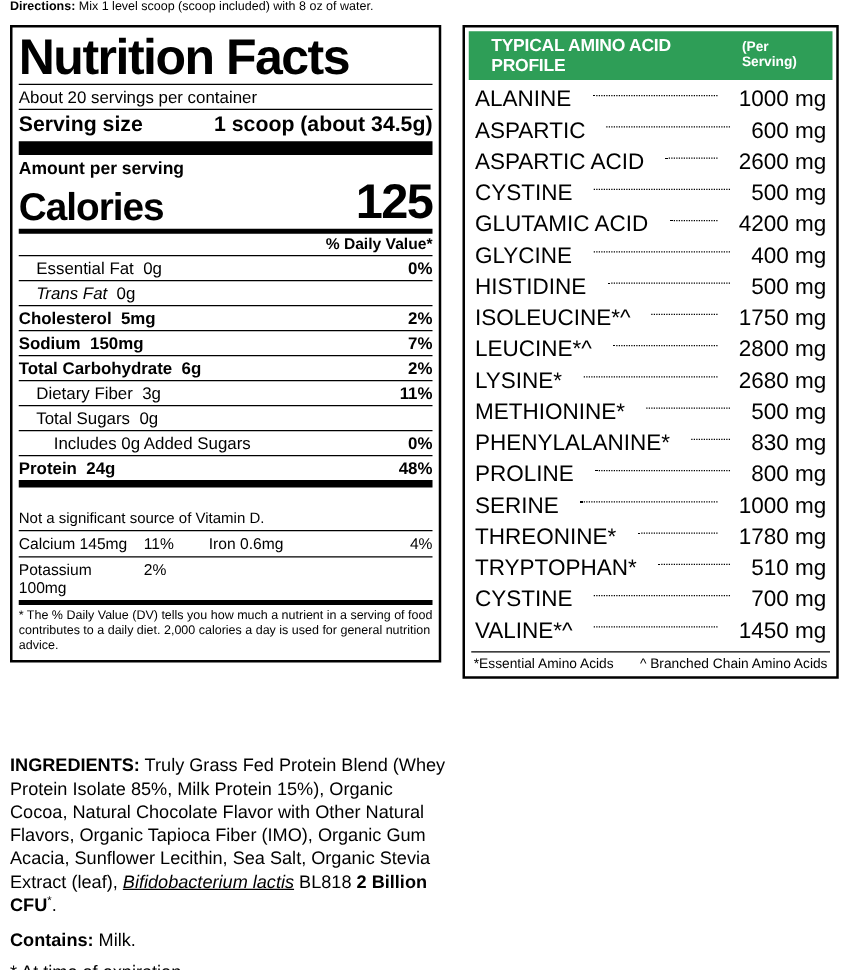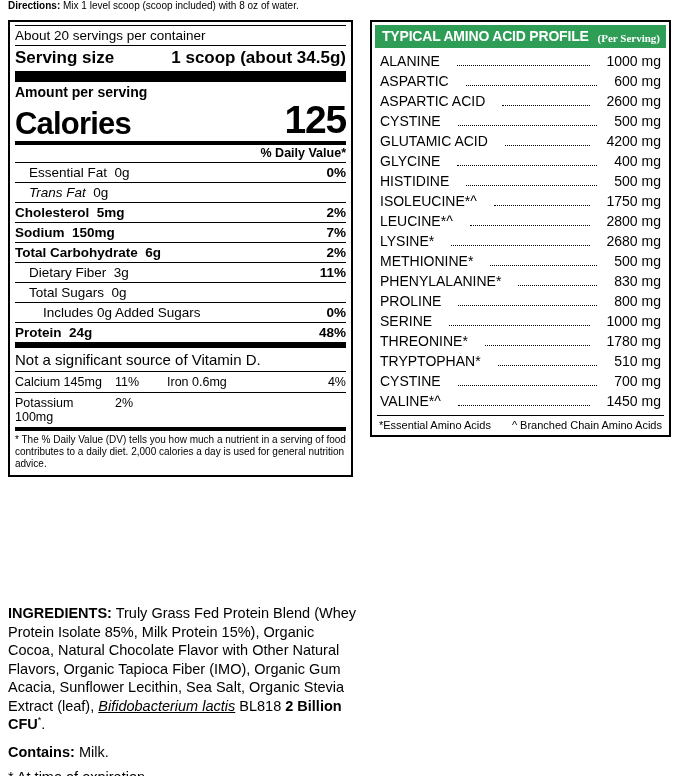--- a/index.html
+++ b/index.html
@@ -75,22 +75,22 @@
     border-top: 1px solid #000;
   }
   .nf-row .nm { }
   .nf-row .dv { font-weight: bold; }
   .bold { font-weight: bold; }
   .ind1 { padding-left: 14px; }
   .ind2 { padding-left: 28px; }
   .ital { font-style: italic; }
 
   .nf-note {
-    font-size: 15px;
-    padding: 3px 0 3px 0;
+    font-size: 12px;
+    padding: 17px 0 3px 0;
     border-top: 6px solid #000;
   }
   .vit-row {
     display: flex; font-size: 12.5px;
     padding: 3px 0 3px 0;
     border-top: 1px solid #000;
   }
   .vit-row .c1 { width: 100px; }
   .vit-row .c2 { width: 52px; }
   .vit-row .c3 { flex: 1; }
@@ -108,31 +108,31 @@
     left: 370px; top: 20px;
     width: 301px;
     border: 2px solid #000;
     background: #fff;
     padding: 0;
   }
   .aa-header {
     background: #2e9e57;
     color: #fff;
     display: flex;
-    align-items: flex-end;
+    align-items: center;
     justify-content: space-between;
-    padding: 3px 6px 4px 7px;
+    padding: 3px 6px 4px 18px;
     margin: 3px 3px 0 3px;
   }
   .aa-header .t { font-weight: bold; font-size: 14px; letter-spacing: -0.2px; }
-  .aa-header .s { font-weight: bold; font-size: 11px; font-family: Liberation Serif, serif; }
+  .aa-header .s { font-weight: bold; font-size: 11px; }
   .aa-list { padding: 3px 8px 2px 8px; }
   .aa-item {
-    display: flex; align-items: flex-end;
-    font-size: 14px;
+    display: flex; align-items: center;
+    font-size: 18px;
     padding: 2px 0 2px 0;
     gap: 15px;
   }
   .aa-item .name { white-space: nowrap; }
   .aa-item .dots {
     flex: 1;
     margin: 0 2px;
     border-bottom: 1.5px dotted #000;
     transform: translateY(-3px);
   }
@@ -162,20 +162,21 @@
 </head>
 <body>
 
 <div class="page">
 
   <div class="directions">
     <b>Directions:</b><span> Mix 1 level scoop (scoop included) with 8 oz of water.</span>
   </div>
 
   <div class="nf">
+    <div class="nf-title">Nutrition Facts</div>
     <div class="rule-thin"></div>
     <div class="nf-servings">About 20 servings per container</div>
     <div class="rule-thin"></div>
     <div class="nf-serving-size">
       <span>Serving size</span>
       <span>1 scoop (about 34.5g)</span>
     </div>
     <div class="rule-thick"></div>
     <div class="nf-amount">Amount per serving</div>
     <div class="cal-row">

